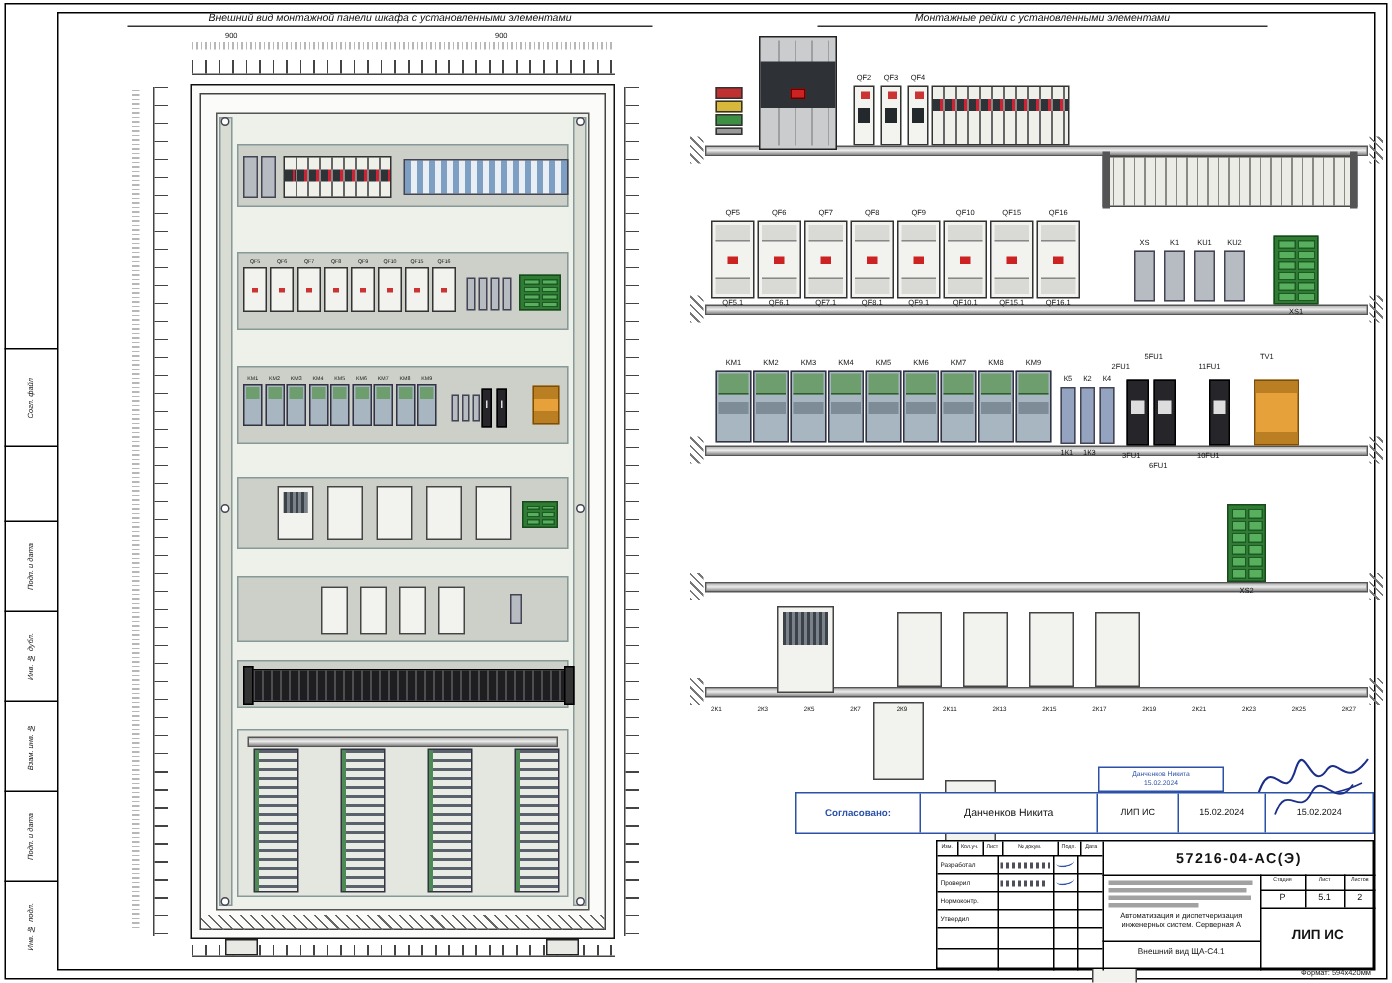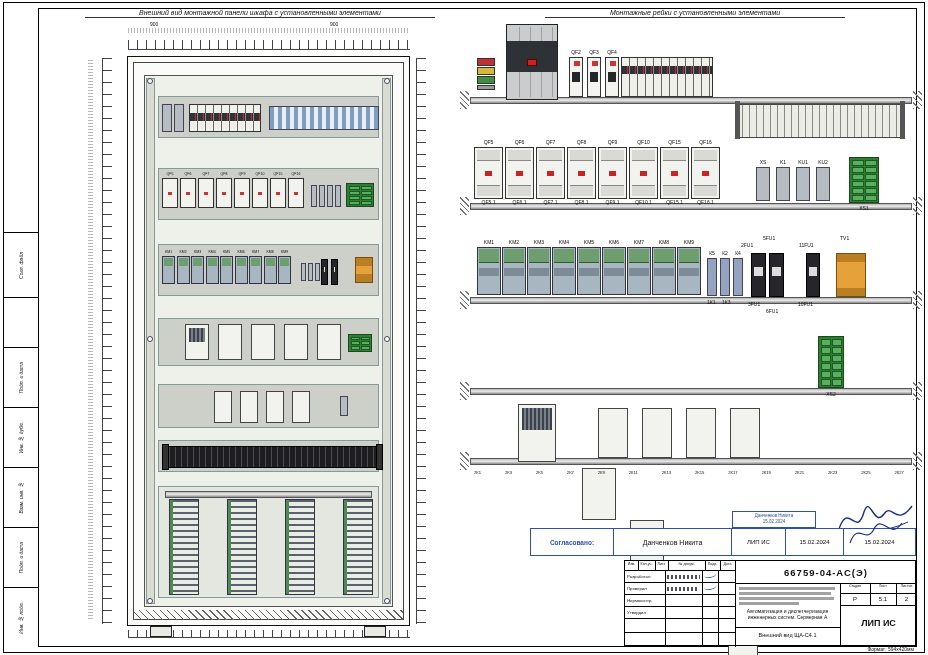--- a/index.html
+++ b/index.html
@@ -659,21 +659,21 @@
 
     <span class="tb-role" style="left:2px;top:12.5px">Разработал</span>
     <span class="tb-role" style="left:2px;top:24.5px">Проверил</span>
     <span class="tb-role" style="left:2px;top:36.5px">Нормоконтр.</span>
     <span class="tb-role" style="left:2px;top:48.5px">Утвердил</span>
     <div class="scrib" style="left:42px;top:14px;width:33px"></div>
     <div class="scrib" style="left:42px;top:26px;width:30px"></div>
     <div class="bsig" style="left:79px;top:11px"></div>
     <div class="bsig" style="left:79px;top:23px"></div>
 
-    <div class="tb-doc">66759-04-АС(Э)</div>
+    <div class="tb-doc">57216-04-АС(Э)</div>
 
     <div class="skel" style="left:114px;top:26px;width:96px"></div>
     <div class="skel" style="left:114px;top:31px;width:92px"></div>
     <div class="skel" style="left:114px;top:36px;width:95px"></div>
     <div class="skel" style="left:114px;top:41px;width:60px"></div>
     <div class="tb-t" style="left:111px;top:48px;width:103px;font-size:5px">Автоматизация и диспетчеризация инженерных систем. Серверная А</div>
     <div class="tb-t" style="left:111px;top:71px;width:103px;font-size:5.5px">Внешний вид ЩА-С4.1</div>
 
     <span class="tb-t" style="left:215px;top:24px;width:30px">Стадия</span>
     <span class="tb-t" style="left:245px;top:24px;width:26px">Лист</span>

